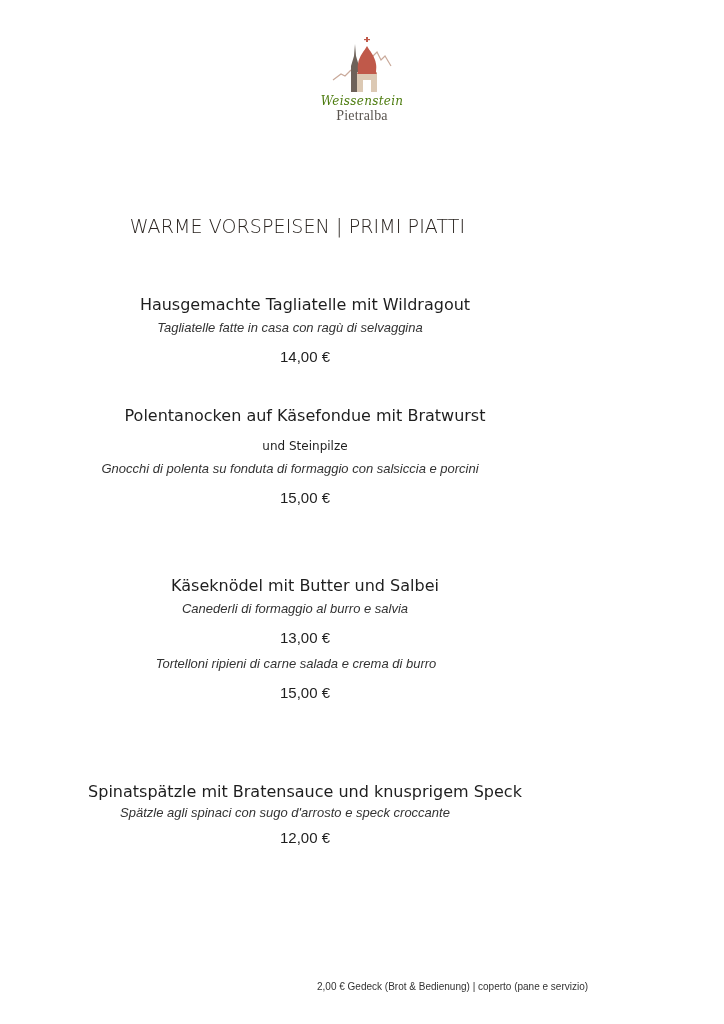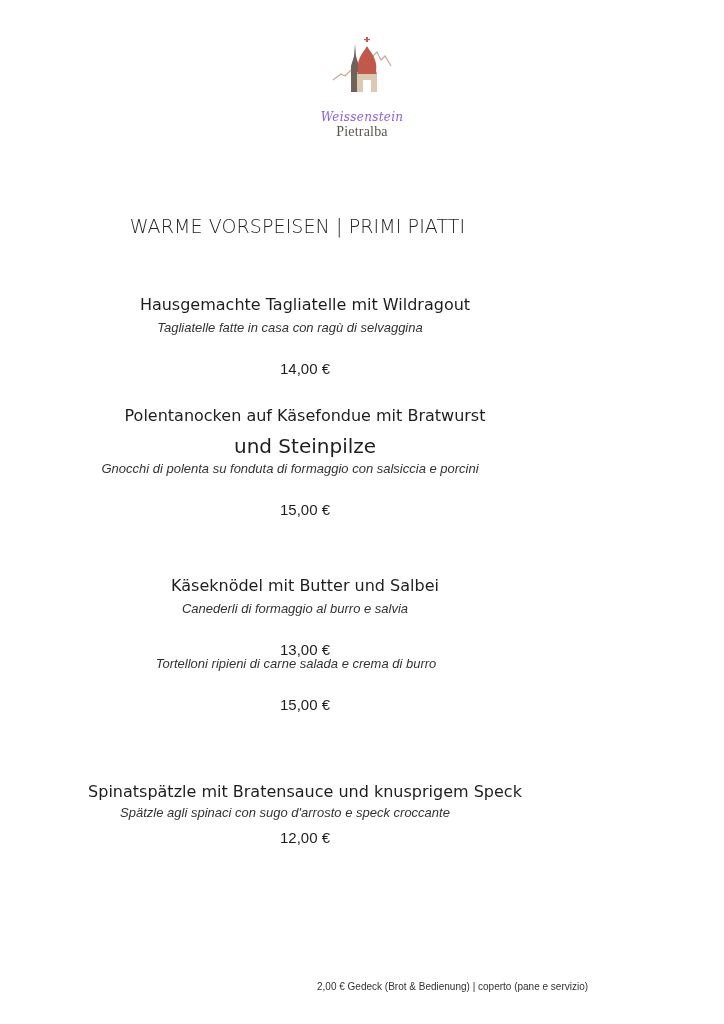--- a/index.html
+++ b/index.html
@@ -23,24 +23,24 @@
       text-align: center;
     }
     .logo svg {
       display: block;
       margin: 0 auto;
     }
     .logo-script {
       font-family: "DejaVu Serif", serif;
       font-style: italic;
       font-size: 12px;
-      color: #8b5cf6;
+      color: #4d7c0f;
       letter-spacing: 0.3px;
       line-height: 13px;
-      margin-top: 17px;
+      margin-top: 1px;
     }
     .logo-name {
       font-family: Liberation Serif, serif;
       font-size: 14px;
       color: #5a5550;
       line-height: 16px;
       letter-spacing: 0.2px;
     }
     .section-title {
       position: absolute;
@@ -61,39 +61,39 @@
       text-align: center;
     }
     .dish-name {
       font-family: "DejaVu Sans", sans-serif;
       font-size: 16px;
       color: #1e1e1e;
       line-height: 22px;
     }
     .dish-name2 {
       font-family: "DejaVu Sans", sans-serif;
-      font-size: 20px;
+      font-size: 12px;
       color: #1e1e1e;
       line-height: 22px;
       margin-top: 8px;
     }
     .dish-it {
       font-family: "Liberation Sans", sans-serif;
       font-style: italic;
       font-size: 13px;
       color: #333333;
       line-height: 16px;
       margin-top: 4px;
     }
     .dish-price {
       font-family: "Liberation Sans", sans-serif;
       font-size: 15px;
       color: #1e1e1e;
       line-height: 18px;
-      margin-top: 24px;
+      margin-top: 12px;
     }
     .footer {
       position: absolute;
       left: 317px;
       top: 981px;
       font-family: "Liberation Sans", sans-serif;
       font-size: 10px;
       color: #333333;
       white-space: nowrap;
     }

